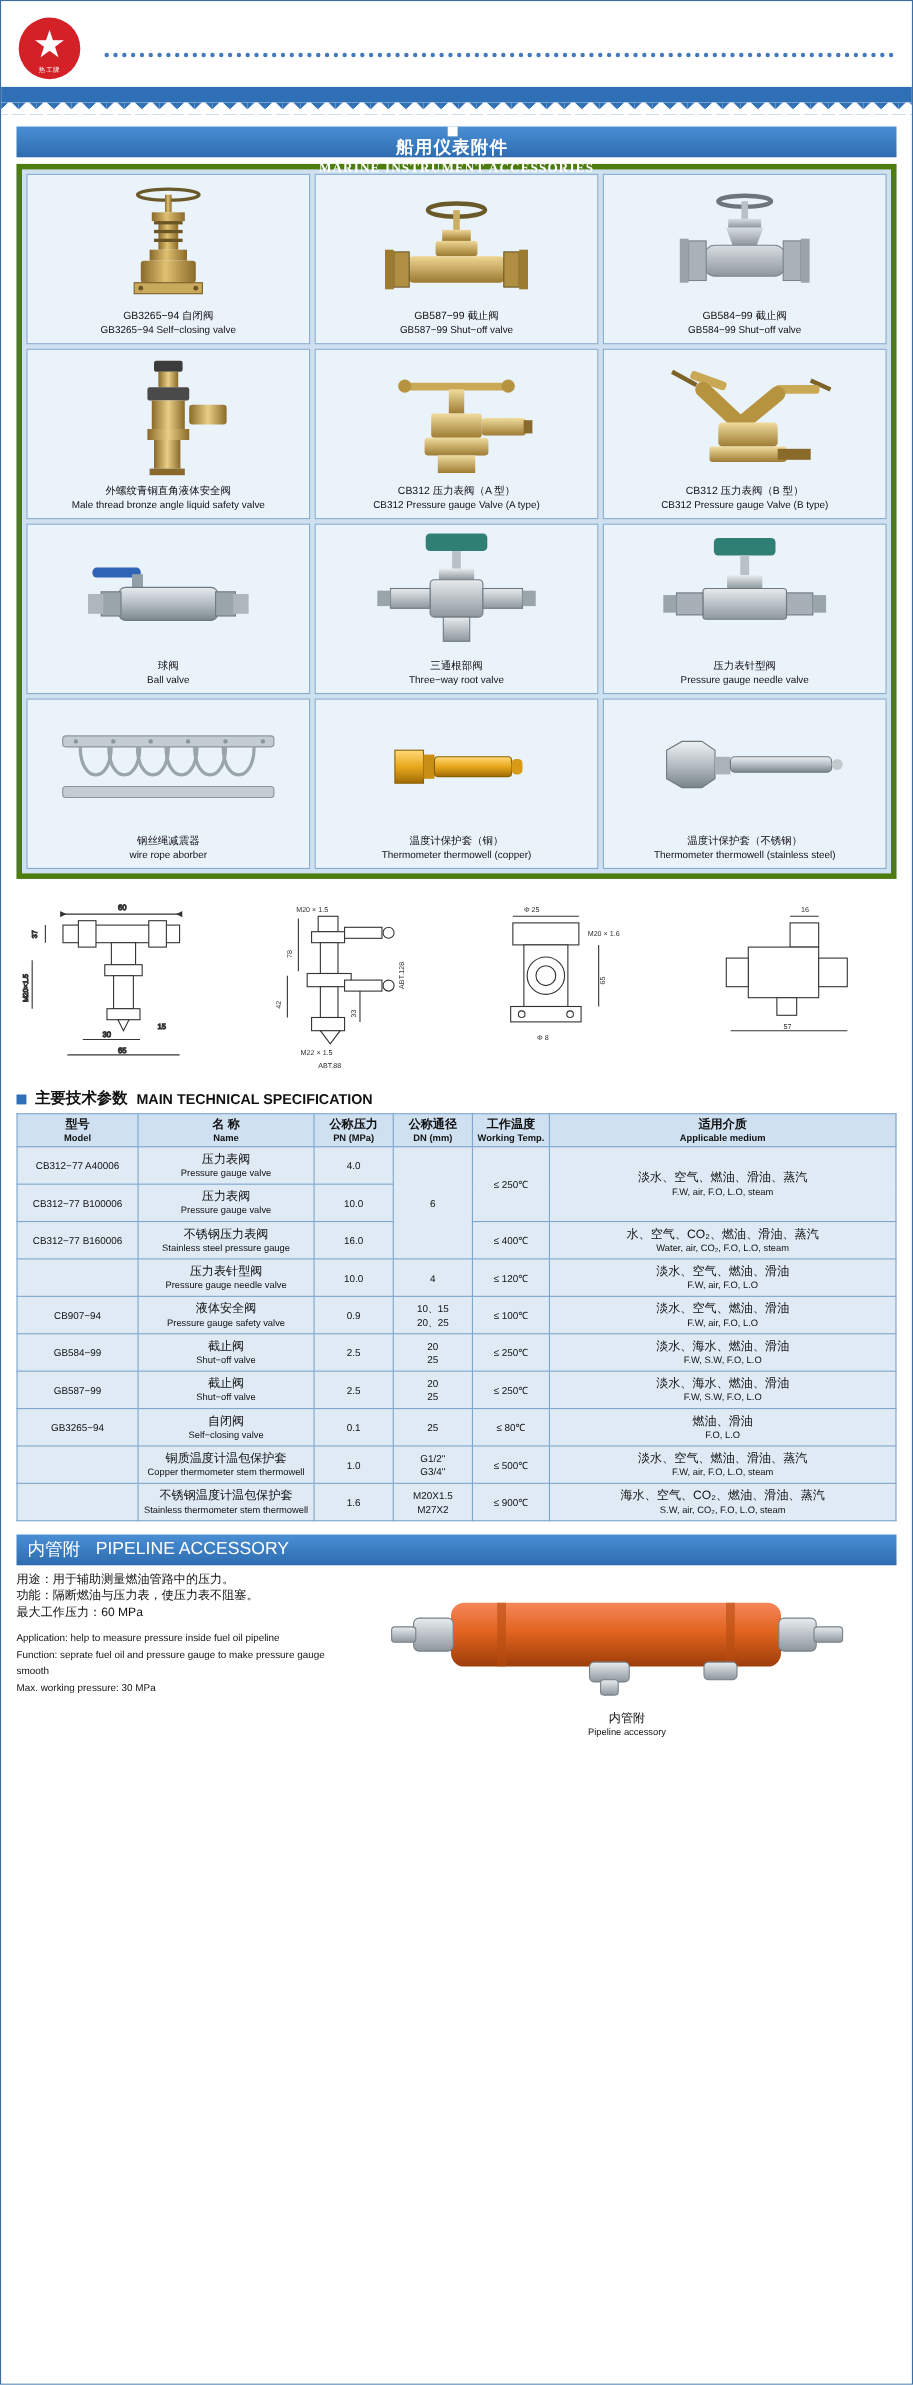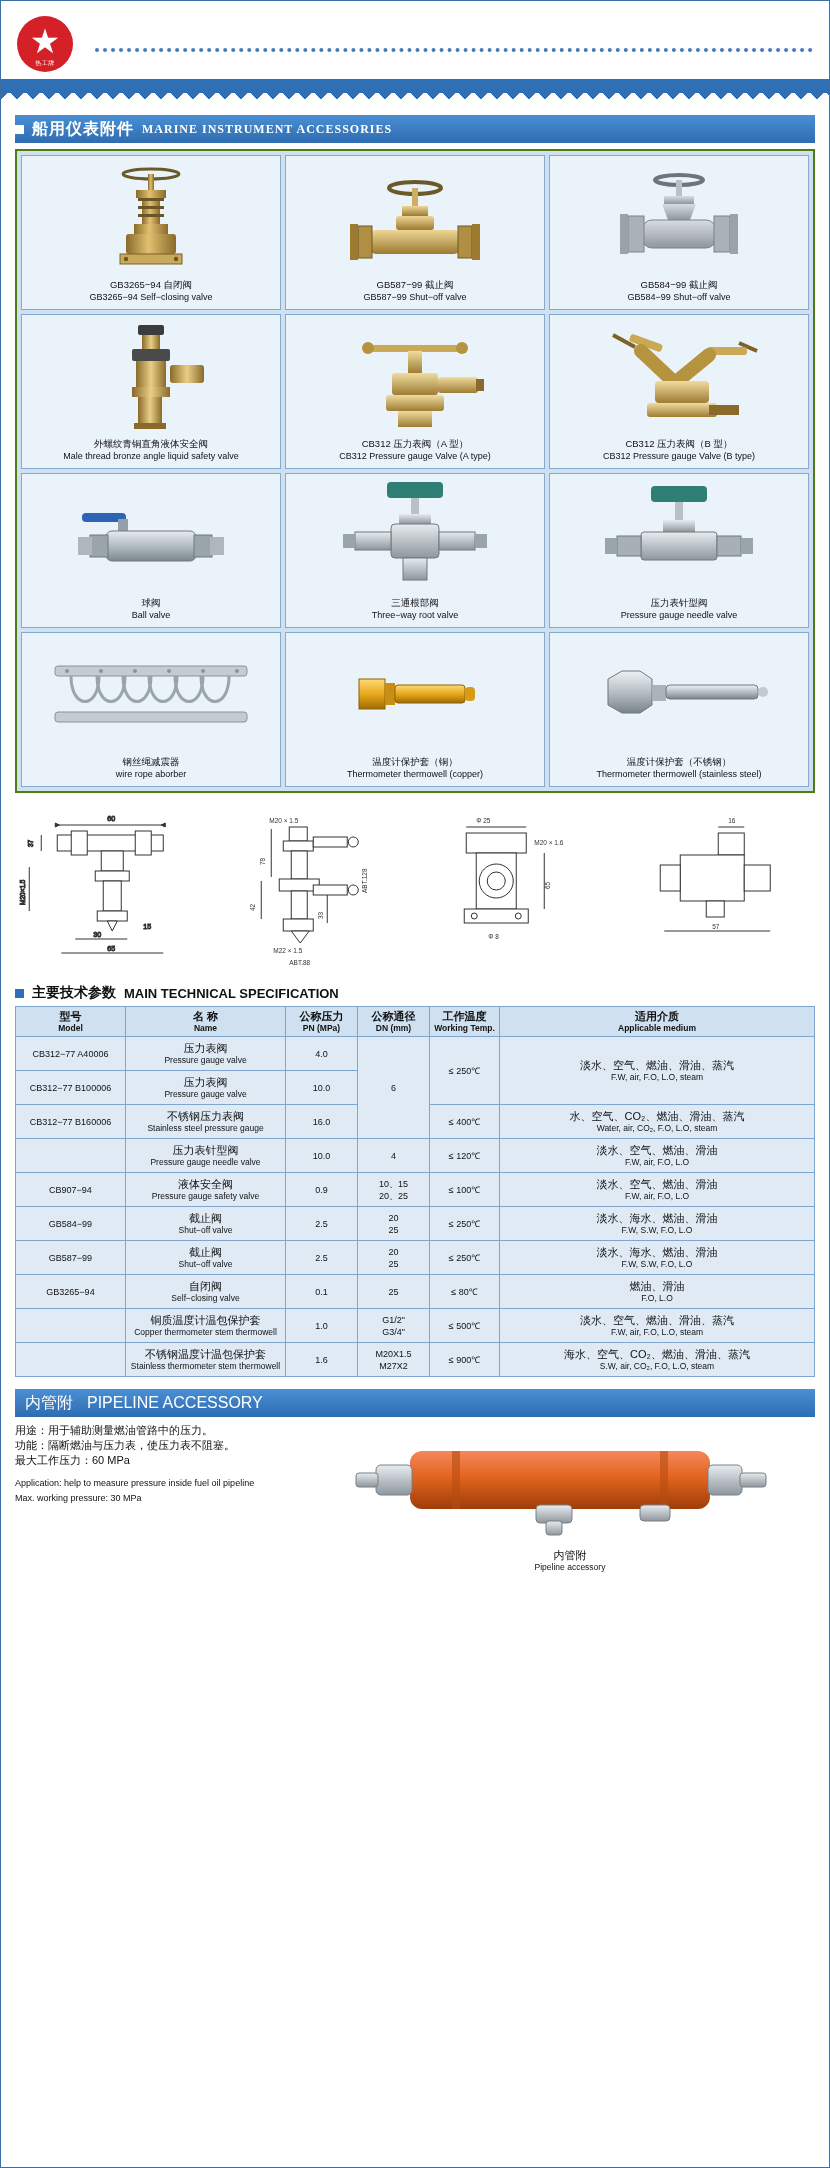--- a/index.html
+++ b/index.html
@@ -81,20 +81,21 @@
   }
 
   
   .section-bar {
     margin: 10px 14px 0 14px;
     height: 28px;
     background: linear-gradient(to bottom,#4a8fd4,#2e6cb0);
     display: flex;
     align-items: center;
     color: #fff;
+    flex-direction: column;
   }
   .section-bar .sq {
     width: 9px; height: 9px; background: #fff; margin-right: 8px;
     flex: 0 0 auto;
   }
   .section-bar .t-cn {
     font-family: "Liberation Serif", serif;
     font-weight: bold;
     font-size: 16px;
     margin-right: 8px;
@@ -104,21 +105,21 @@
     font-family: "Liberation Serif", serif;
     font-weight: bold;
     font-size: 12px;
     letter-spacing: 1px;
   }
 
   
   .grid-wrap {
     margin: 6px 14px 0 14px;
     background: #cfe0f0;
-    border: 2px solid #4d7c0f;
+    border: 5px solid #4d7c0f;
     padding: 4px;
   }
   .grid {
     display: grid;
     grid-template-columns: repeat(3, 1fr);
     gap: 4px;
   }
   .cell {
     background: #eaf2fa;
     border: 1px solid #86aacd;
@@ -849,20 +850,21 @@
     <span class="t-en" style="margin-left:14px">PIPELINE ACCESSORY</span>
   </div>
 
   <div class="pipe-body">
     <div class="pipe-text">
       <div class="cn9">用途：用于辅助测量燃油管路中的压力。</div>
       <div class="cn9">功能：隔断燃油与压力表，使压力表不阻塞。</div>
       <div class="cn9">最大工作压力：60 MPa</div>
       <div style="height:8px"></div>
       <div class="en">Application: help to measure pressure inside fuel oil pipeline</div>
+      <div class="en">Function: seprate fuel oil and pressure gauge to make pressure gauge smooth</div>
       <div class="en">Max. working pressure: 30 MPa</div>
     </div>
     <div class="pipe-art">
       <svg width="100%" height="120" viewBox="0 0 460 120">
         <defs>
           <linearGradient id="org" x1="0" y1="0" x2="0" y2="1">
             <stop offset="0" stop-color="#f5875a"></stop>
               <stop offset=".45" stop-color="#e2641f"></stop>
             <stop offset="1" stop-color="#9e3d0b"></stop>
           </linearGradient>

